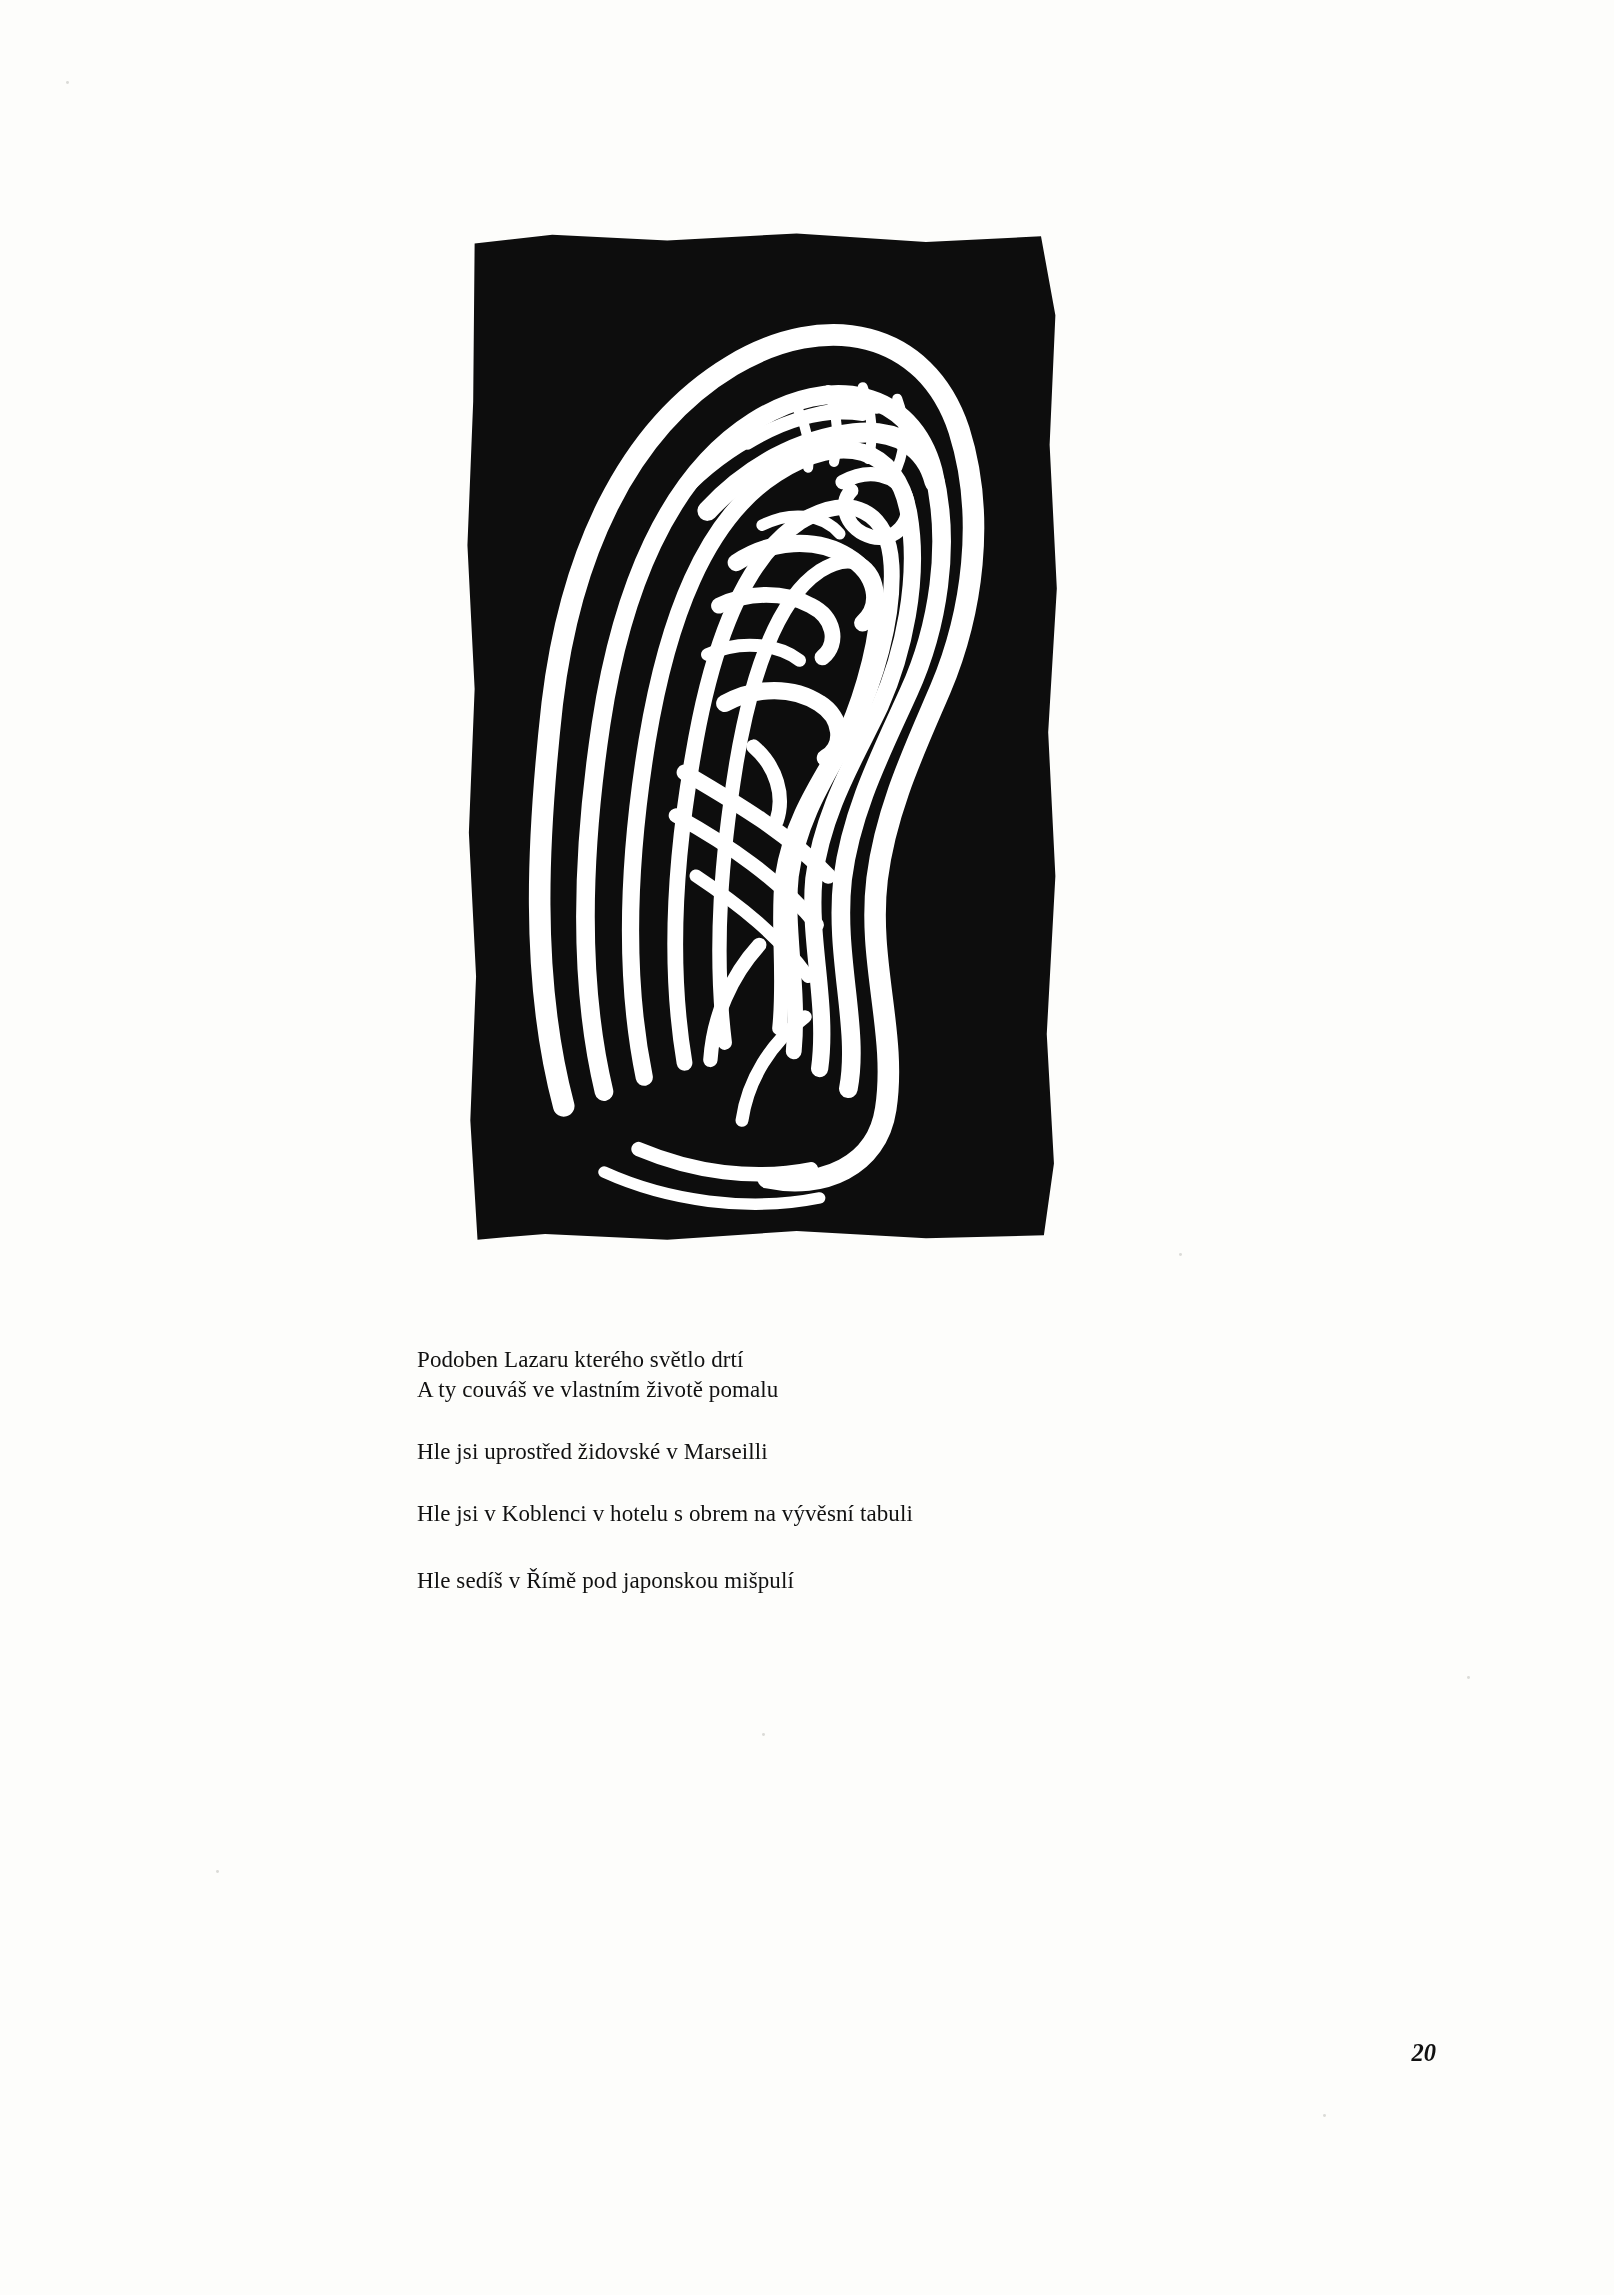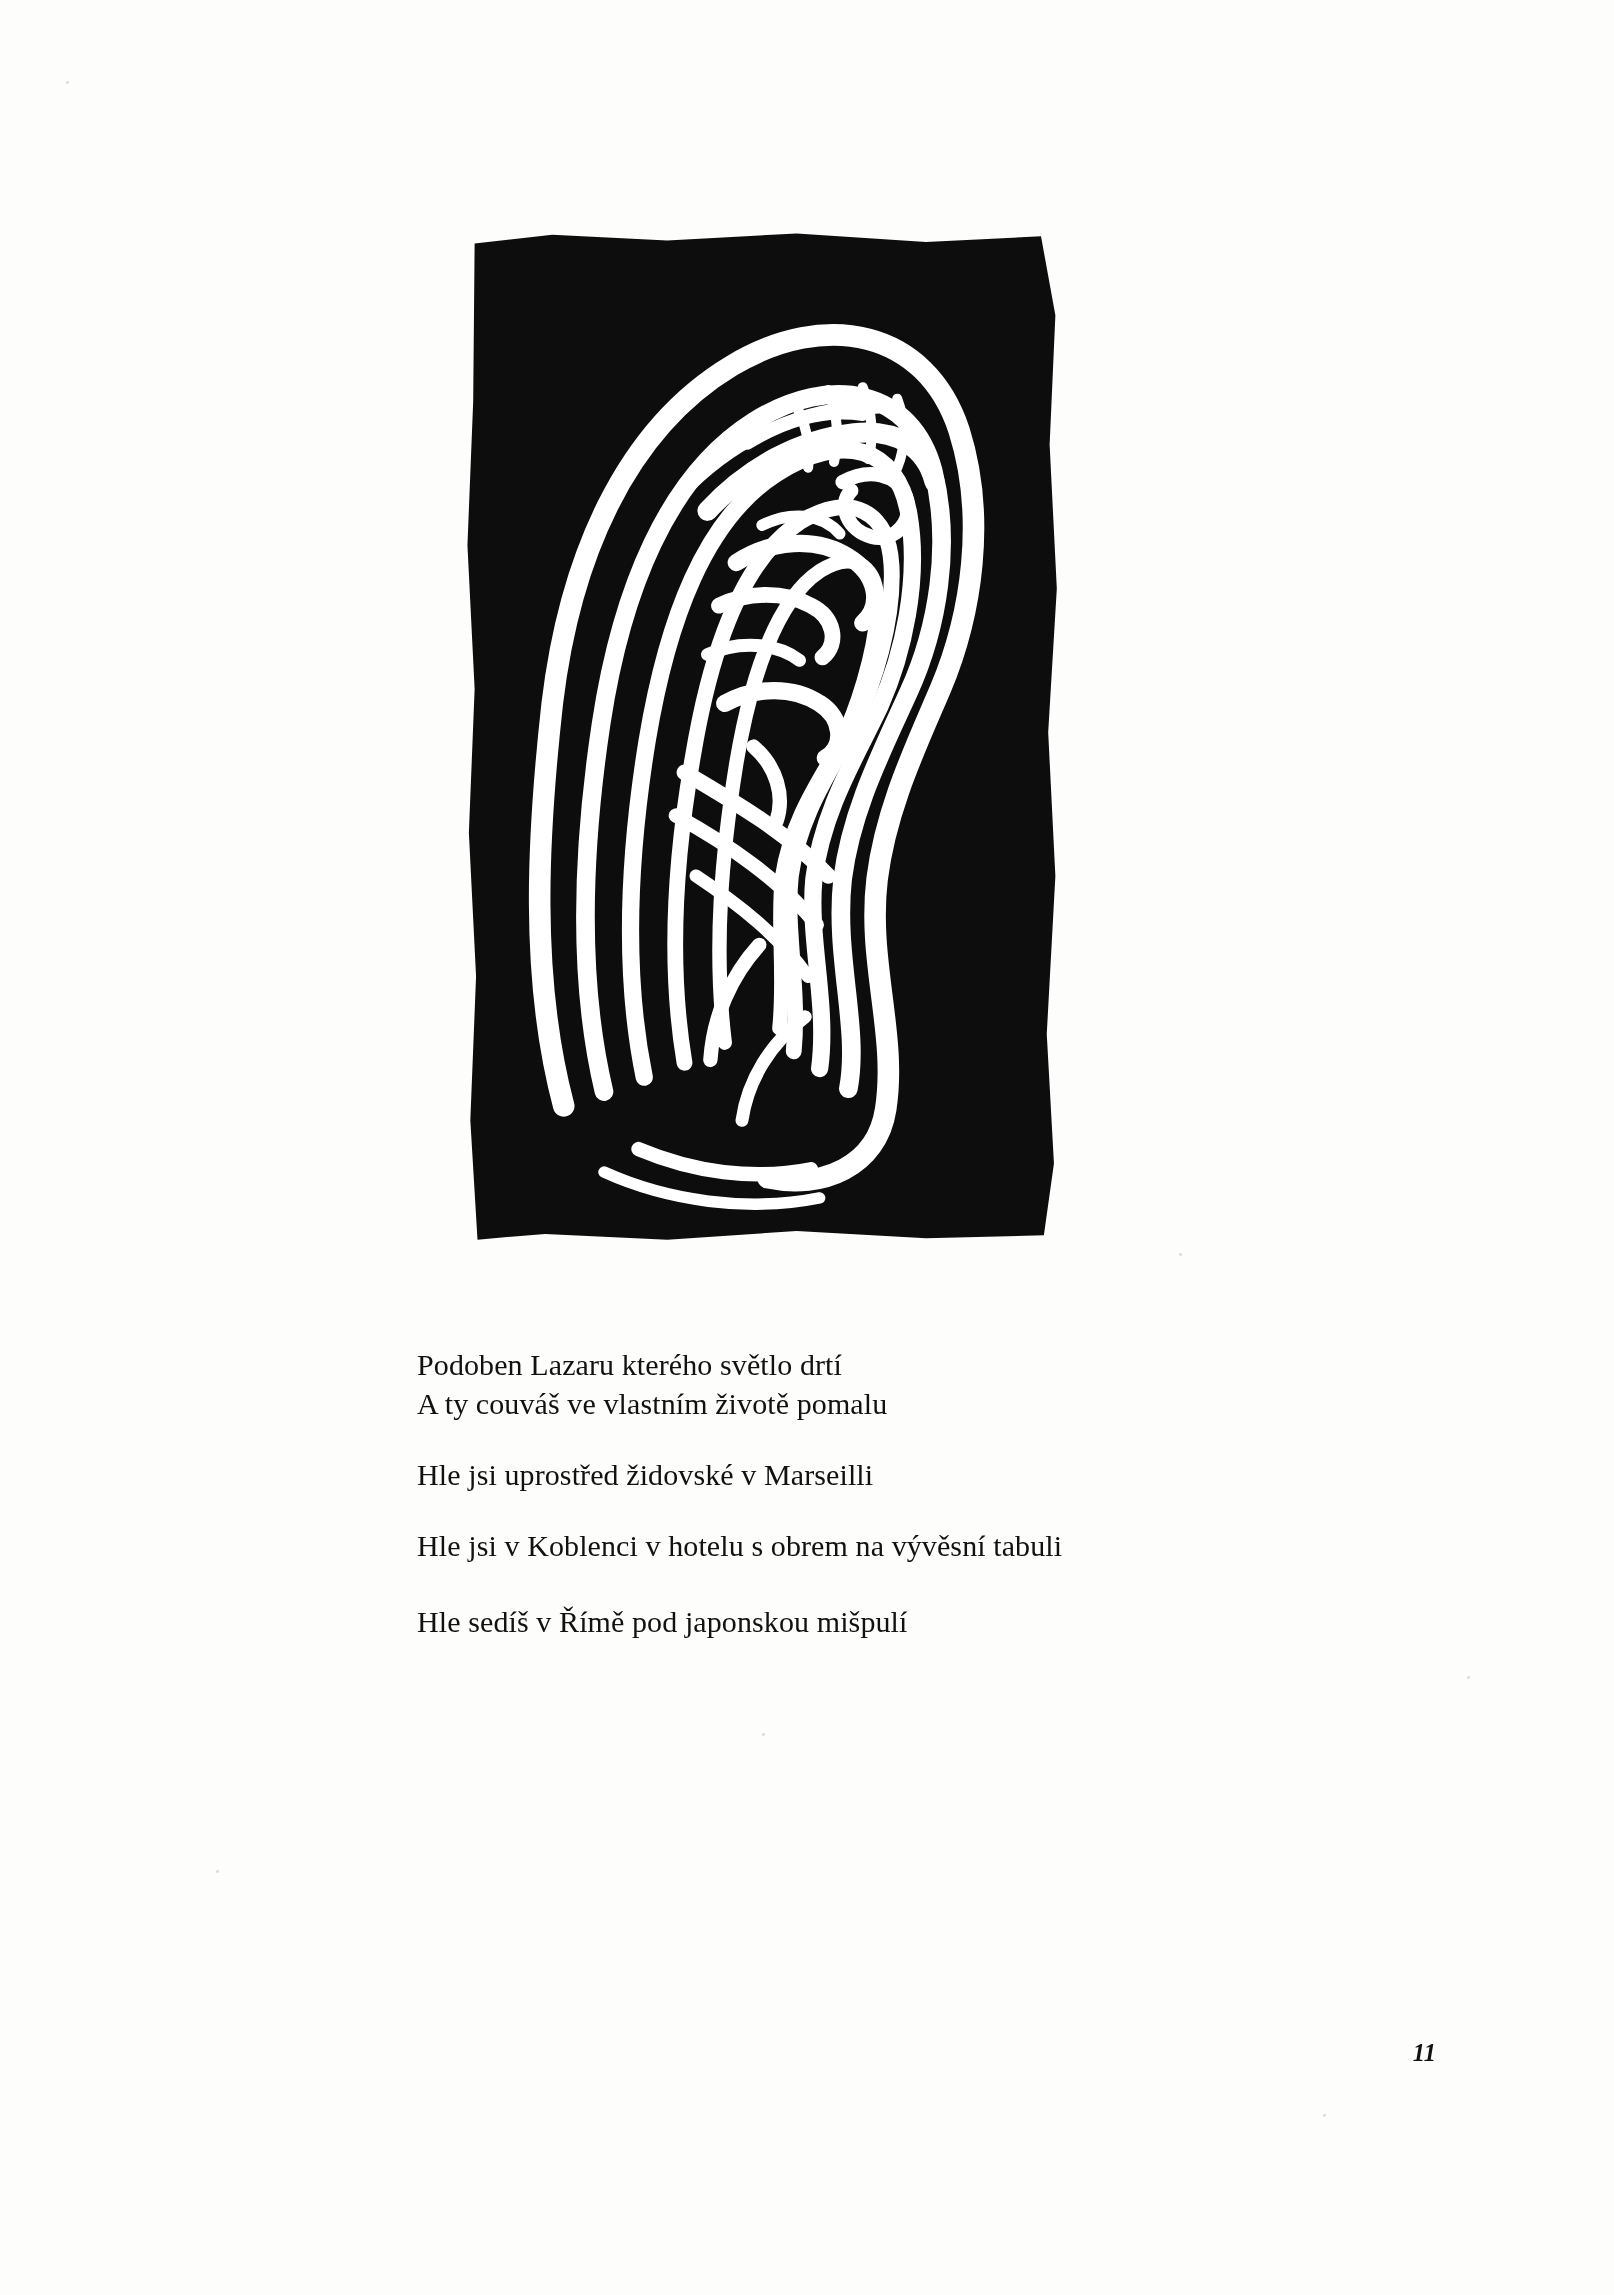--- a/index.html
+++ b/index.html
@@ -42,21 +42,21 @@
     position: absolute;
     left: 417px;
     top: 1345px;
     width: 935px;
   }
   .stanza {
     margin: 0 0 32px 0;
   }
   .stanza:last-child { margin-bottom: 0; margin-top: 37px; }
   .line {
-    font-size: 30px;
+    font-size: 23px;
     line-height: 1.30;
     letter-spacing: 0.1px;
     white-space: pre;
   }
 
   
   .folio {
     position: absolute;
     right: 178px;
     top: 2039px;
@@ -161,14 +161,14 @@
   <div class="stanza">
     <div class="line">Hle jsi v Koblenci v hotelu s obrem na vývěsní tabuli</div>
   </div>
 
   <div class="stanza">
     <div class="line">Hle sedíš v Římě pod japonskou mišpulí</div>
   </div>
 
 </div>
 
-<div class="folio">11</div>
+<div class="folio">20</div>
 
 
 </body></html>

